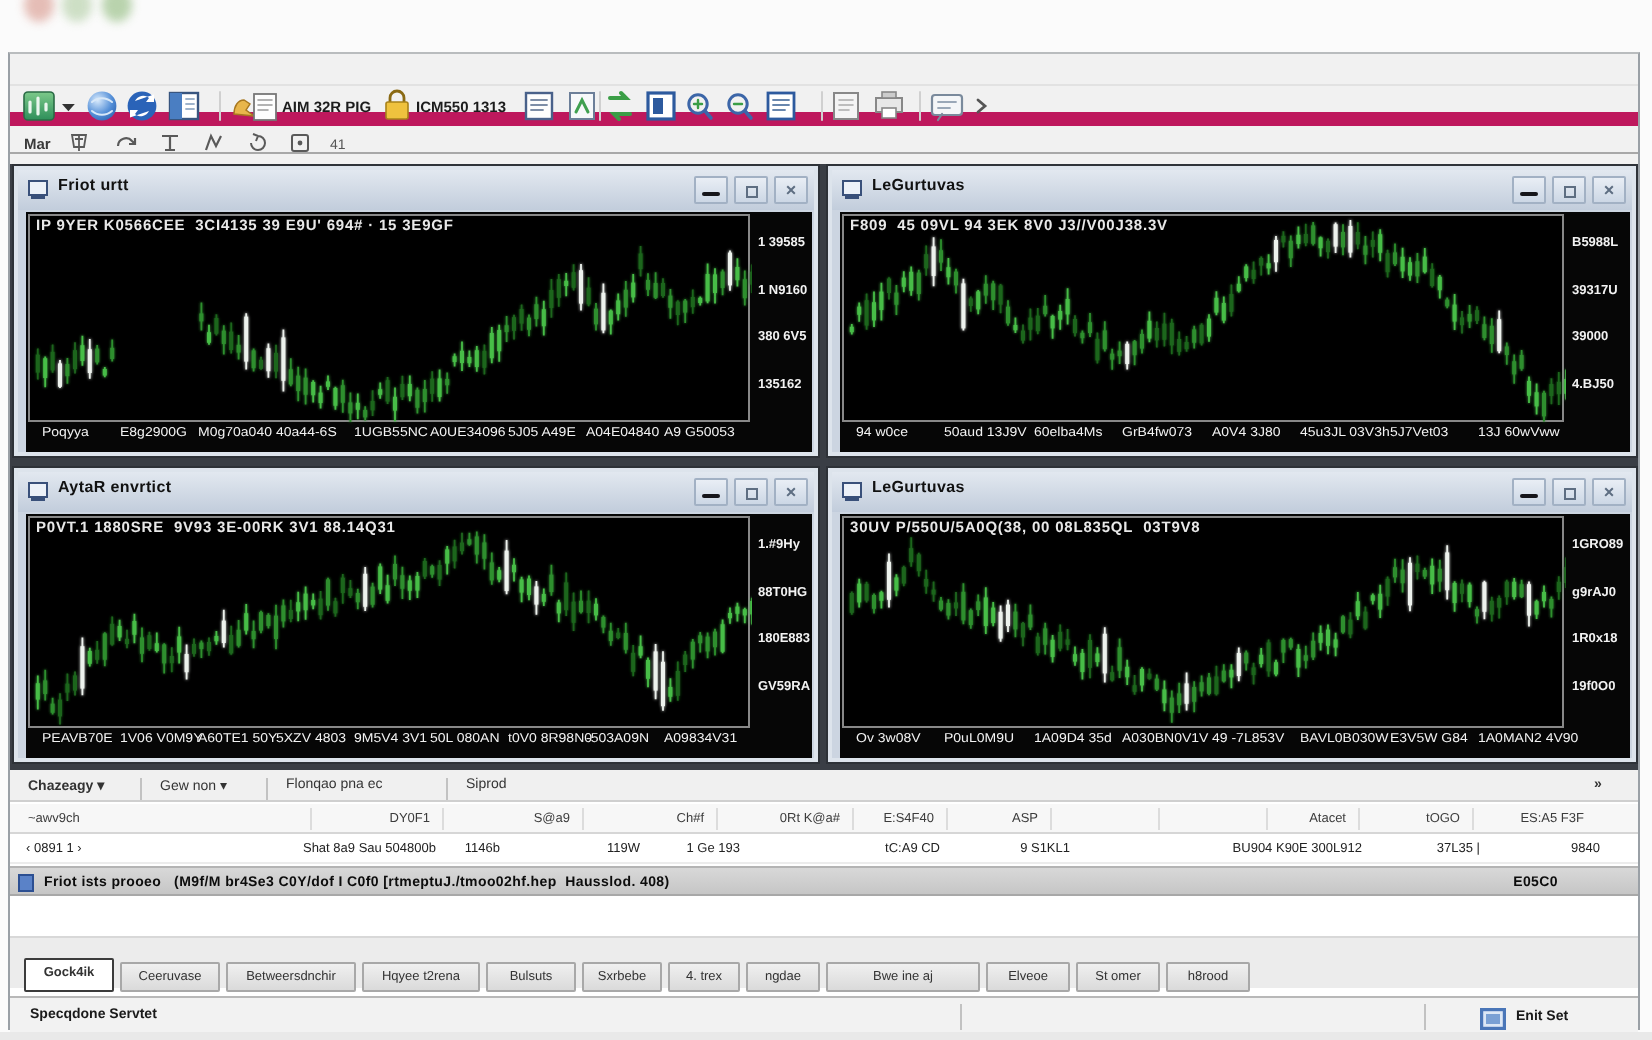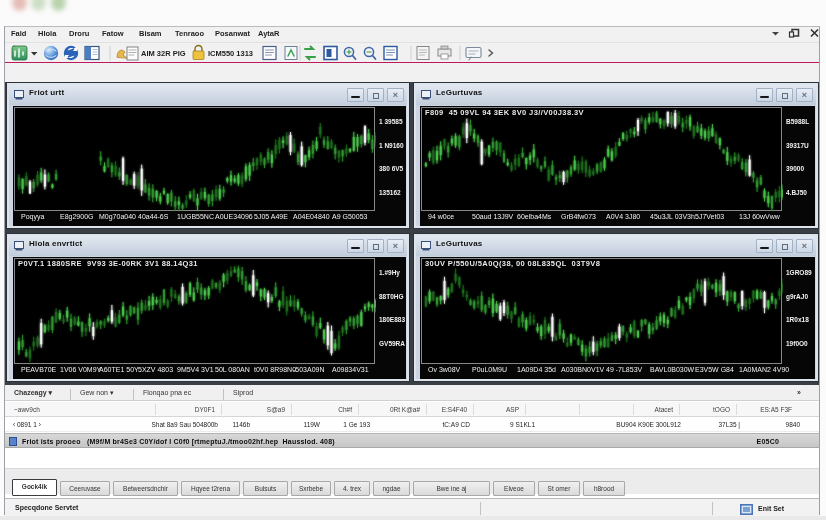--- a/index.html
+++ b/index.html
@@ -1,19 +1,19 @@
 <!DOCTYPE html>
 <html><head><meta charset="utf-8"><style>
 *{margin:0;padding:0;box-sizing:border-box;font-family:"Liberation Sans",sans-serif}
 html,body{width:826px;height:520px;overflow:hidden;background:#fbfbfb;position:relative}
 .dot{position:absolute;top:-6px;width:15px;height:17px;border-radius:50%;filter:blur(2.5px);opacity:.9}
 #win{position:absolute;left:4px;top:26px;width:816px;height:489px;background:#f1f1f1;border:1px solid #9aa0a6;border-top-color:#b9bcbe}
 #menu{position:absolute;left:0;top:0;width:100%;height:15px;font-size:7.5px;color:#1d1d1d;font-weight:bold}
 #menu span{position:absolute;top:2px}
-#tb1{position:absolute;left:0;top:15px;width:100%;height:21px;border-top:1px solid #e2e2e2;border-bottom:1px solid #be185d}
+#tb1{position:absolute;left:0;top:15px;width:100%;height:21px;border-top:1px solid #e2e2e2;border-bottom:7px solid #be185d}
 #tb2{position:absolute;left:0;top:37px;width:100%;height:13px;border-bottom:1px solid #a8a8a8}
 #mdi{position:absolute;left:0;top:55px;width:814px;height:303px;background:#3a3e45}
 .cw{position:absolute;background:#ccd5e1;border:1px solid #2e3238;box-shadow:inset 0 0 0 2px #dde4ec}
 .ct{position:absolute;left:2px;top:2px;right:2px;height:20px;background:linear-gradient(#e2e8f0,#c2cddc)}
 .cic{position:absolute;left:5px;top:5px;width:10px;height:8px;border:1px solid #39507a;background:#ecf1f8;box-shadow:0 3px 0 -1.5px #39507a}
 .ctt{position:absolute;left:20px;top:3px;font-size:8px;font-weight:bold;color:#111;letter-spacing:.2px}
 .cbtns{position:absolute;right:3px;top:3px}
 .cb{display:inline-block;width:17px;height:14px;background:linear-gradient(#e9eef5,#ccd7e5);border:1px solid #a2b1c4;margin-left:3px;position:relative;vertical-align:top;border-radius:1px}
 .mn{position:absolute;left:3px;right:3px;top:6.5px;height:2.6px;background:#15151a;border-radius:1px}
 .rs{position:absolute;left:5px;top:3.5px;width:6px;height:6px;border:1.4px solid #5e6e82}
@@ -42,36 +42,20 @@
 .bt{position:absolute;top:12px;height:15px;background:linear-gradient(#f0f0f0,#dadada);border:1px solid #a8a8a8;font-size:6.5px;color:#333;text-align:center;border-radius:1px;overflow:hidden}
 .bt i{font-style:normal;display:block;margin-top:3px;white-space:nowrap}
 .bt.act{background:#fff;border:1.5px solid #3c3c3c;font-weight:bold;height:17px;top:10px}
 #status{position:absolute;left:0;top:471px;width:100%;height:18px;background:#f2f2f2;border-top:1px solid #b8b8b8;font-size:7px;color:#1a1a1a}
 </style></head><body>
 <div style="position:absolute;left:0;top:516px;width:826px;height:4px;background:#e9e9e9"></div>
 <div class="dot" style="left:12px;background:#e3b7af"></div>
 <div class="dot" style="left:31px;background:#c9dcc0"></div>
 <div class="dot" style="left:51px;background:#b2cfa5"></div>
 <div id="win">
-<div id="menu">
-<span style="left:6px">Fald</span>
-      <span style="left:33px">Hlola</span>
-      <span style="left:64px">Droru</span>
-      <span style="left:97px">Fatow</span>
-      <span style="left:134px">Bisam</span>
-      <span style="left:170px">Tenraoo</span>
-      <span style="left:210px">Posanwat</span>
-      <span style="left:253px">AytaR</span>
-<span style="left:766px;top:1px"><svg width="50" height="11" viewBox="0 0 50 11">
-          <path d="M1 4l3.5 3.5L8 4z" fill="#444"></path>
-          <rect x="21" y="1.5" width="6.5" height="6.5" fill="none" stroke="#333" stroke-width="1.5"></rect>
-          <rect x="18.5" y="4" width="4" height="5" fill="#f1f1f1" stroke="#333" stroke-width="1.2"></rect>
-          <path d="M40 1.5l7 7M47 1.5l-7 7" stroke="#333" stroke-width="1.6"></path>
-        </svg></span>
-</div>
 <div id="tb1">
       <svg width="814" height="21" viewBox="0 0 814 21" style="position:absolute;left:0;top:0">
 <defs>
 <linearGradient id="gg" x1="0" y1="0" x2="0" y2="1">
             <stop offset="0" stop-color="#7cc98a"></stop>
             <stop offset="1" stop-color="#2e8f5a"></stop>
           </linearGradient>
 <radialGradient id="bb" cx="0.35" cy="0.3" r="0.9">
             <stop offset="0" stop-color="#d8eafc"></stop>
             <stop offset="0.55" stop-color="#5590d8"></stop>
@@ -119,20 +103,35 @@
 <rect x="412" y="3.5" width="12" height="13" fill="#f4f4f4" stroke="#888" stroke-width="1"></rect>
           <path d="M414.5 7h7M414.5 9.5h7M414.5 12h5" stroke="#aaa" stroke-width="0.8"></path>
 <rect x="433" y="6" width="13" height="7" fill="#e8e8e8" stroke="#888" stroke-width="1"></rect>
           <rect x="436" y="3" width="7" height="3" fill="#ccc" stroke="#888" stroke-width="0.8"></rect>
           <rect x="436" y="11" width="7" height="5" fill="#fff" stroke="#888" stroke-width="0.8"></rect>
 <line x1="455" y1="3" x2="455" y2="17" stroke="#d0d0d0"></line>
 <rect x="461" y="4.5" width="15" height="10" rx="1.5" fill="#f4f6f8" stroke="#7a8a9c" stroke-width="1.1"></rect>
           <path d="M464 17l2-3" stroke="#7a8a9c" stroke-width="1.1" fill="none"></path>
           <path d="M464 8h9M464 11h6" stroke="#9aa8b8" stroke-width="0.9"></path>
 <path d="M484 7l3.5 3-3.5 3" stroke="#555" stroke-width="1.4" fill="none"></path>
+</g>
+      </svg>
+    </div>
+<div id="tb2">
+      <svg width="814" height="15" viewBox="0 0 814 15" style="position:absolute;left:0;top:0">
+<g stroke="#5a5a5a" fill="none" stroke-width="1">
+<text x="7" y="10.5" font-size="7.5" font-weight="bold" fill="#3a3a3a" stroke="none" font-family="Liberation Sans">Mar</text>
+<path d="M31 3.5h7l-1 6h-5zM32.5 5.5h4M34.5 3.5v8" stroke-width="0.9"></path>
+<path d="M54 9a4 4 0 017-2.5l1.5 1.5m0-3v3h-3" stroke-width="1.1"></path>
+<path d="M76 4h8M80 4v7M77.5 11h5" stroke-width="1.1"></path>
+<path d="M98 11l2.5-7 2.5 5 2.5-5" stroke-width="1.1"></path>
+<path d="M124 4a3.5 3.5 0 11-3.5 3.5M124 4l-2.5-1M124 4l-1 2.5" stroke-width="1"></path>
+<rect x="141" y="3.5" width="8" height="8" rx="1" stroke-width="1"></rect>
+          <circle cx="145" cy="7.5" r="1.2" fill="#5a5a5a" stroke="none"></circle>
+<text x="160" y="10.5" font-size="7" fill="#555" stroke="none" font-family="Liberation Sans">41</text>
 </g>
       </svg>
     </div>
 <div id="mdi"></div>
 <div class="cw" style="left:1px;top:55px;width:404px;height:147px">
 <div class="ct">
         <span class="cic"></span>
         <span class="ctt">Friot urtt</span>
 <span class="cbtns"><span class="cb"><b class="mn"></b></span><span class="cb"><b class="rs"></b></span><span class="cb x">×</span></span>
       </div>
@@ -232,20 +231,21 @@
               <rect x="334.1" y="40.9" width="2" height="2.6" fill="#46bd46"></rect>
               <rect x="337.8" y="29.0" width="2" height="13.7" fill="#46bd46"></rect>
               <rect x="341.5" y="29.2" width="2" height="9.3" fill="#46bd46"></rect>
               <rect x="345.3" y="27.8" width="2" height="8.2" fill="#2d8f2e"></rect>
               <rect x="349.0" y="18.3" width="2" height="16.4" fill="#edf2ed"></rect>
               <rect x="352.7" y="25.5" width="2" height="6.6" fill="#46bd46"></rect>
               <rect x="356.4" y="31.6" width="2" height="9.5" fill="#2d8f2e"></rect>
               <rect x="360.1" y="27.8" width="2" height="6.5" fill="#1c661c"></rect>
             </g>
           </svg>
+          <div class="cinfo">IP 9YER K0566CEE&nbsp; 3CI4135 39 E9U' 694# · 15 3E9GF</div>
         </div>
 <div class="pstrip" style="left:364px">
           <div class="pl" style="top:12.0px">1 39585</div>
           <div class="pl" style="top:35.5px">1 N9160</div>
           <div class="pl" style="top:59.0px">380 6V5</div>
           <div class="pl" style="top:82.5px">135162</div>
         </div>
 <div class="tstrip" style="top:107px;width:361px">
           <div class="tl" style="left:8px">Poqyya</div>
           <div class="tl" style="left:47px">E8g2900G</div>
@@ -395,21 +395,21 @@
           <div class="tl" style="left:186px">A0V4 3J80</div>
           <div class="tl" style="left:230px">45u3JL 03V3h</div>
           <div class="tl" style="left:275px">5J7Vet03</div>
           <div class="tl" style="left:319px">13J 60wVww</div>
         </div>
 </div>
     </div>
     <div class="cw" style="left:1px;top:206px;width:404px;height:149px">
 <div class="ct">
         <span class="cic"></span>
-        <span class="ctt">Hlola envrtict</span>
+        <span class="ctt">AytaR envrtict</span>
 <span class="cbtns"><span class="cb"><b class="mn"></b></span><span class="cb"><b class="rs"></b></span><span class="cb x">×</span></span>
       </div>
 <div class="cc" style="height:122px">
 <div class="plot" style="width:361px;height:106px">
           <svg width="361" height="106" viewBox="0 0 361 106" style="position:absolute;left:0;top:0">
             <filter id="f3" x="-15%" y="-15%" width="130%" height="130%">
               <feGaussianBlur stdDeviation="0.8" result="b"></feGaussianBlur>
               <feMerge>
                 <feMergeNode in="b"></feMergeNode>
                 <feMergeNode in="SourceGraphic"></feMergeNode>

